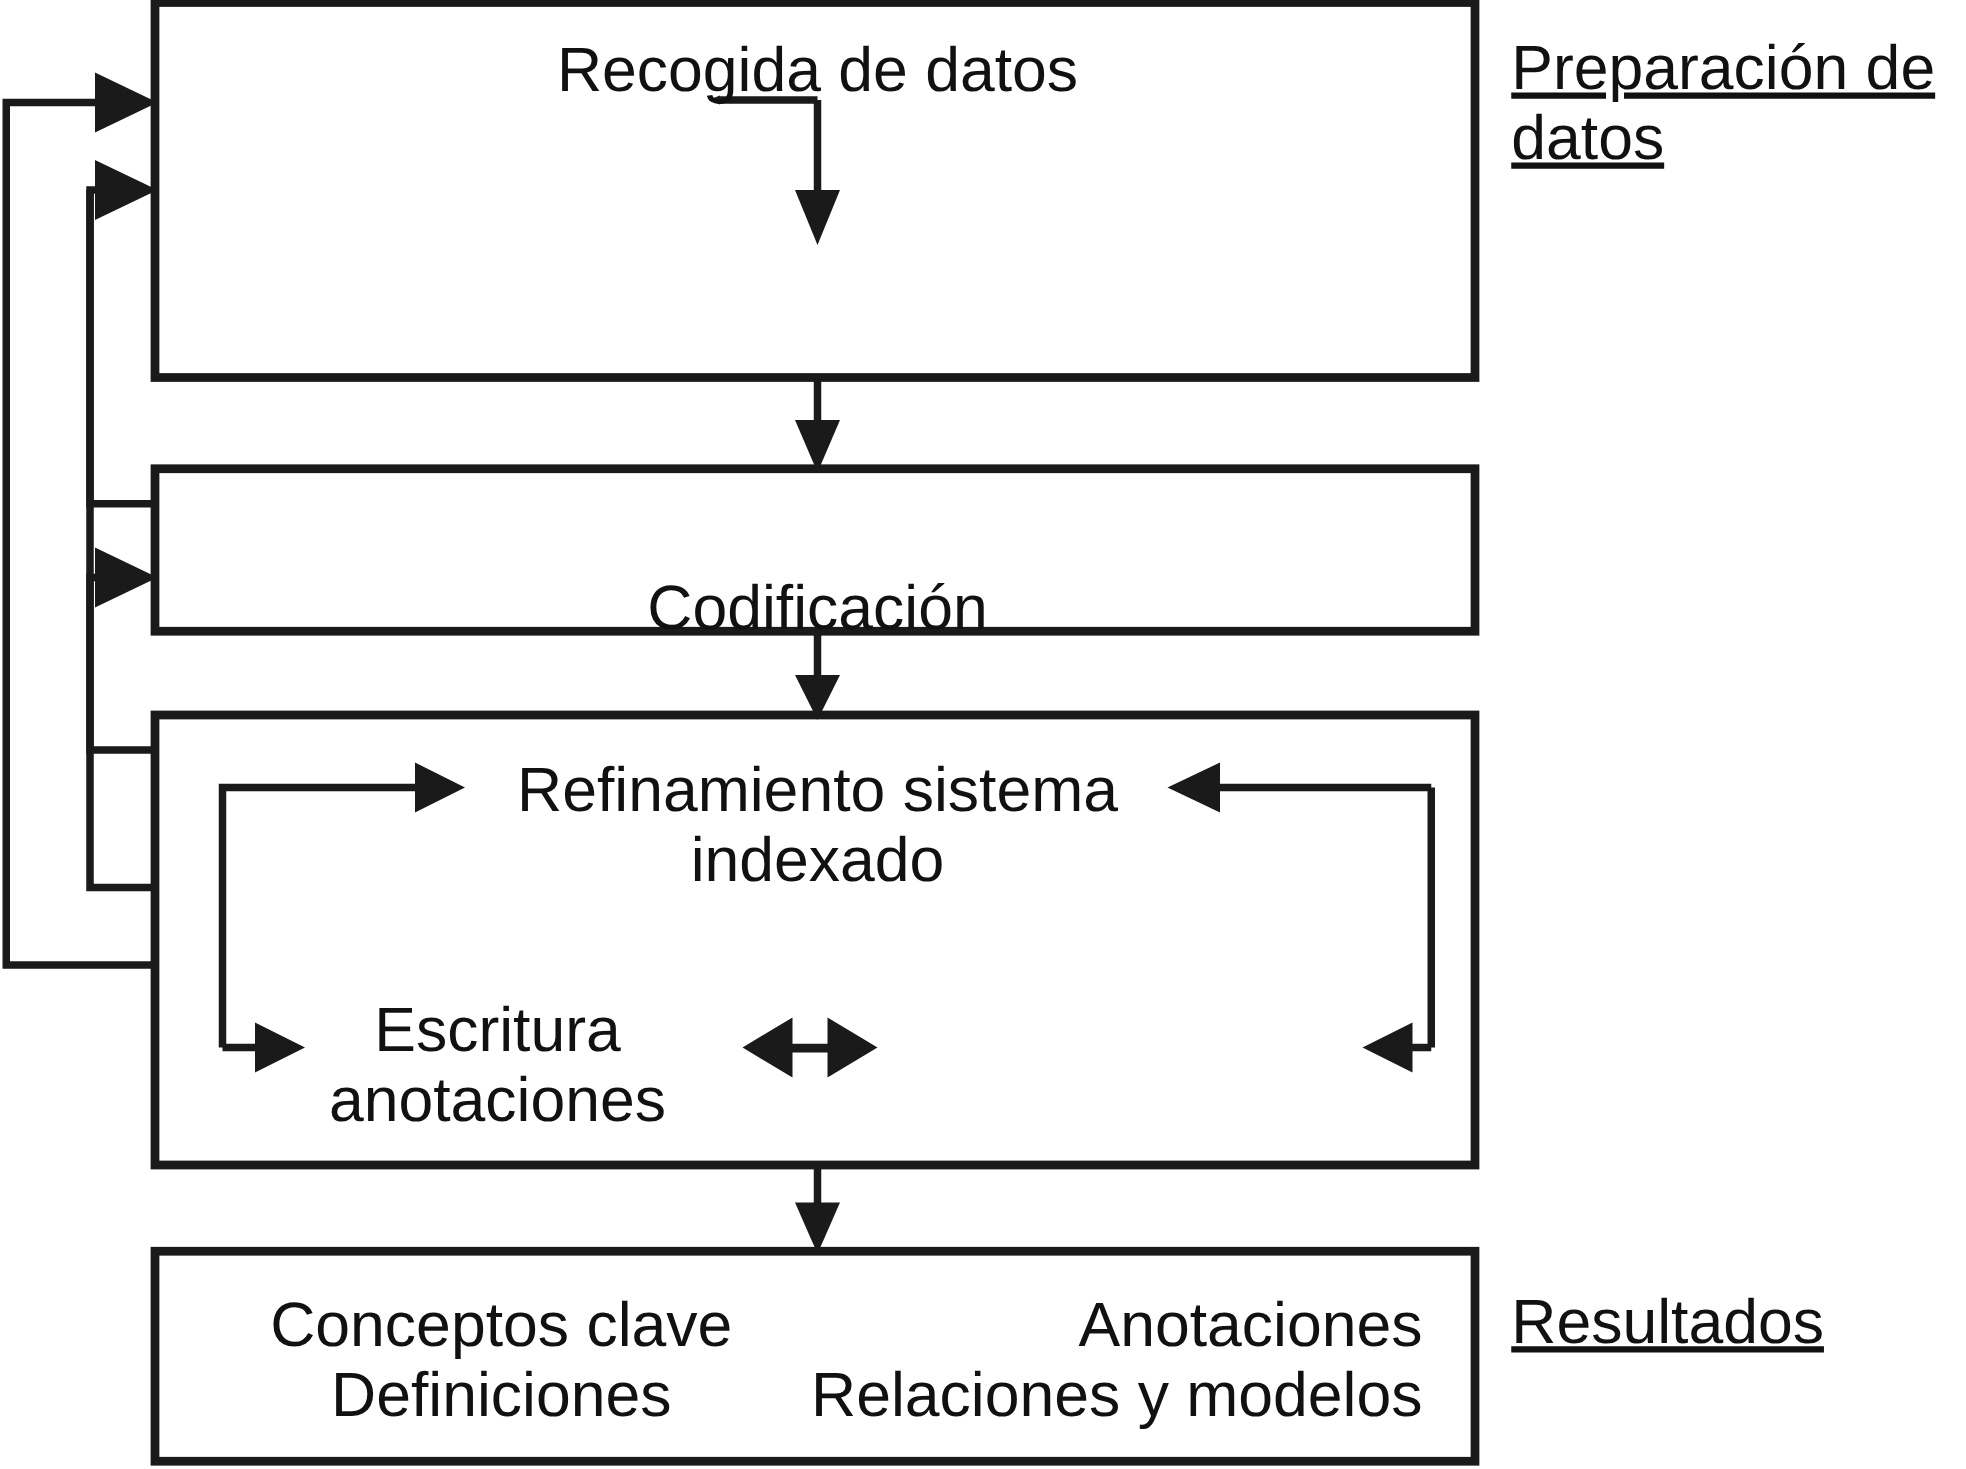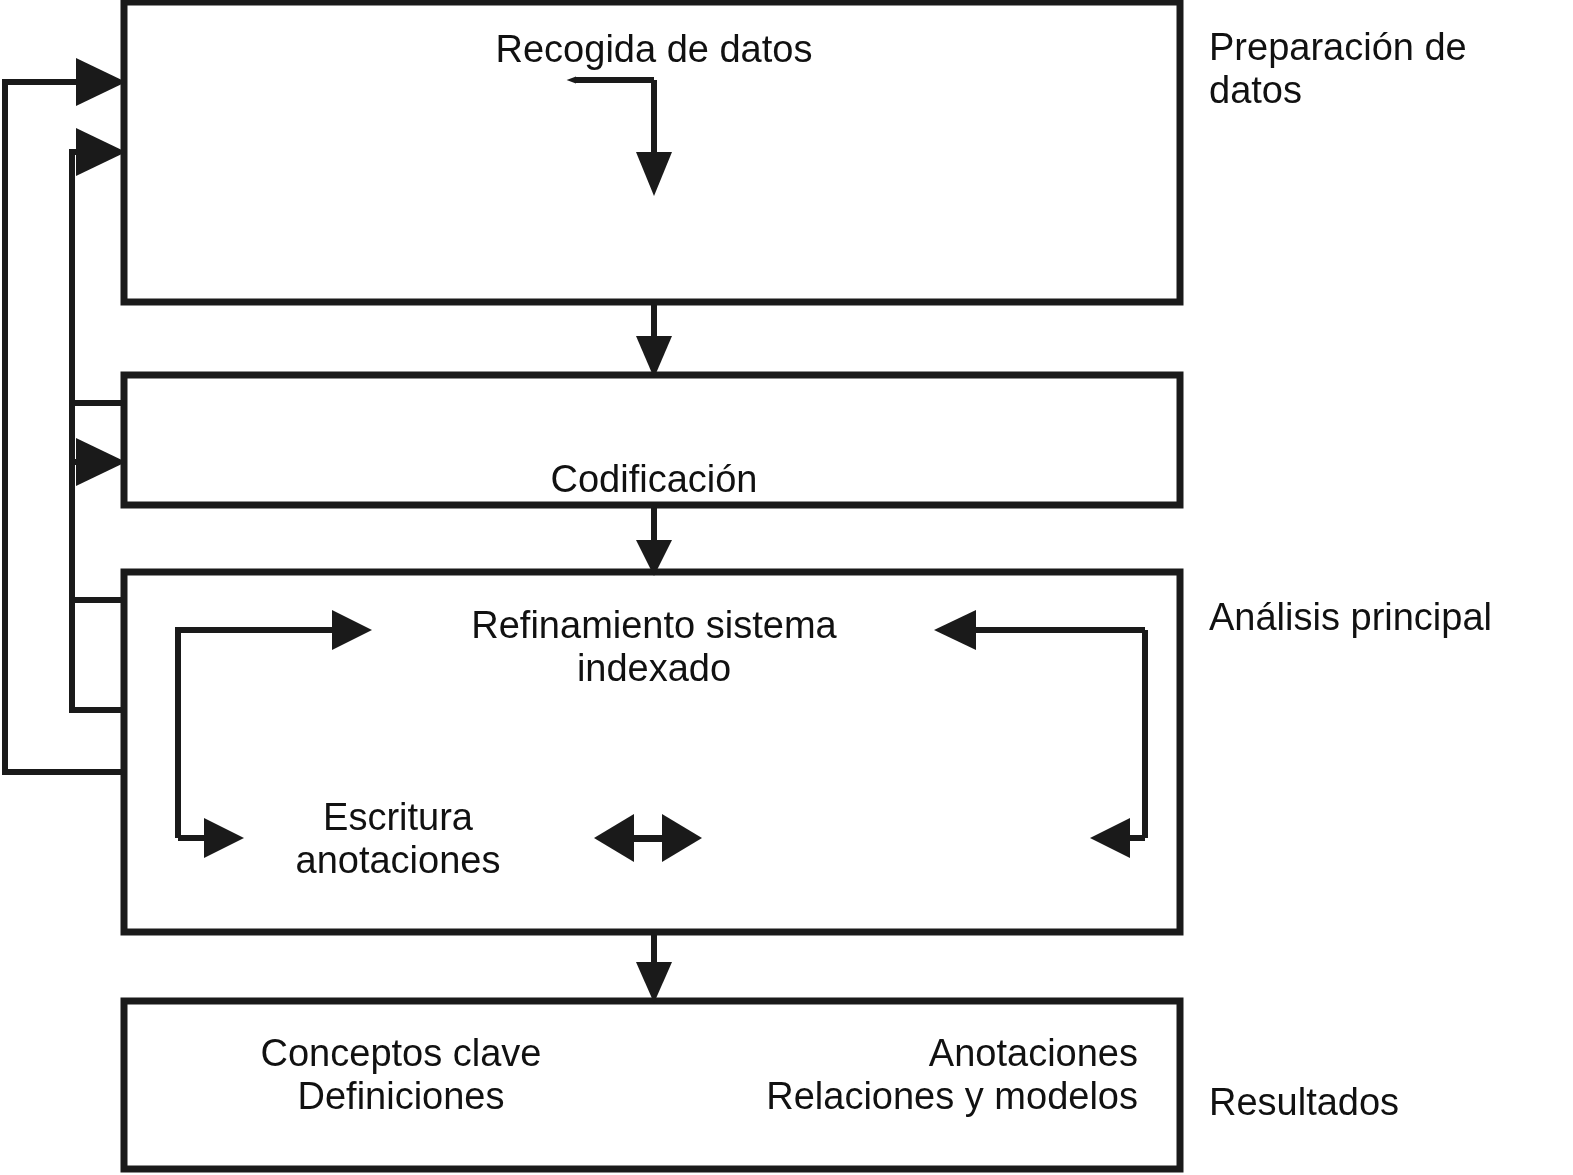--- a/index.html
+++ b/index.html
@@ -34,21 +34,21 @@
     font-weight: 400;
   }
   .stage-label {
     position: absolute;
     text-align: left;
     line-height: 1.12;
     color: #111111;
     white-space: pre-line;
     font-weight: 400;
   }
-  .t-41 { font-size: 38px; }
+  .t-41 { font-size: 50px; }
 </style>
 </head>
 <body>
 
 <div id="canvas">
 
   <svg id="diagram-svg" viewBox="0 0 1573 1175">
     <defs>
       <marker id="arrow-r" markerWidth="10" markerHeight="10" refX="0.2" refY="3.6" orient="auto" markerUnits="userSpaceOnUse">
         <path d="M0,0 L0,7.2 L9.6,3.6 z" fill="#1a1a1a"></path>
@@ -131,21 +131,20 @@
   <div class="node-text t-41" style="left:248px; top:780px; width:300px;margin-top:16px;">Escritura
 anotaciones</div>
 
 
   <div class="node-text t-41" style="left:206px; top:1032px; width:390px; text-align:center;">Conceptos clave
 Definiciones</div>
 
   <div class="node-text t-41" style="left:640px; top:1032px; width:498px; text-align:right;">Anotaciones
 Relaciones y modelos</div>
 
-  <div class="stage-label t-41" style="left:1209px; top:26px; width:360px;">Preparación de
+  <div class="stage-label t-41" style="left:1209px; top:26px; width:360px;text-decoration:underline;">Preparación de
 datos</div>
 
 
-  <div class="stage-label t-41" style="left:1209px; top:596px; width:364px;">Análisis principal</div>
 
-  <div class="stage-label t-41" style="left:1209px; top:1081px; width:360px;">Resultados</div>
+  <div class="stage-label t-41" style="left:1209px; top:1029px; width:360px;text-decoration:underline;">Resultados</div>
 
 </div>
 
 </body></html>

